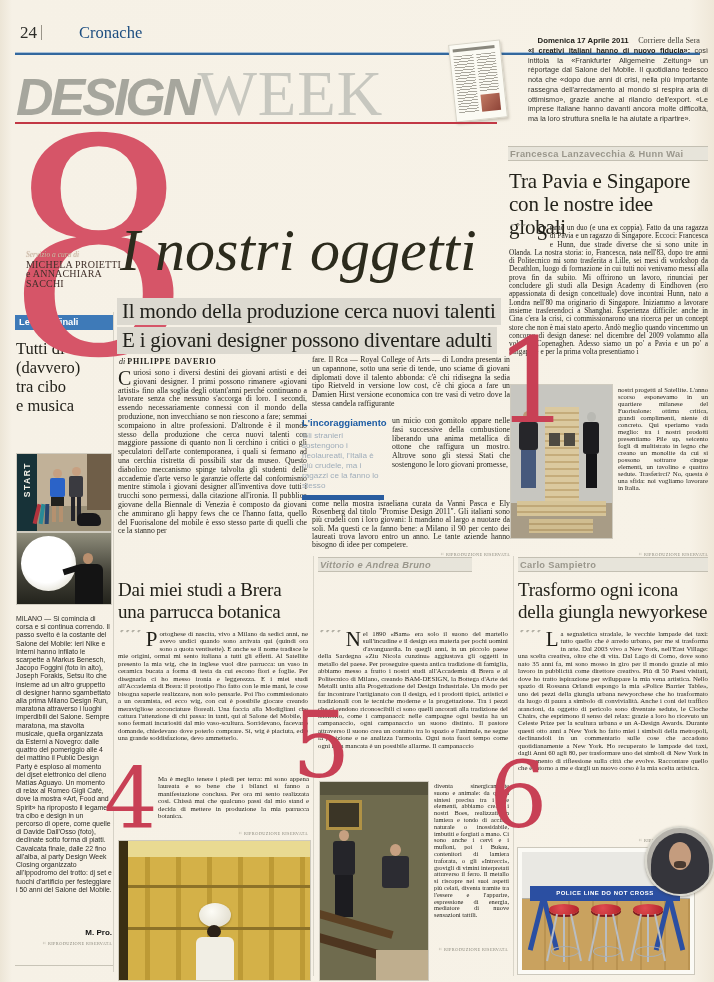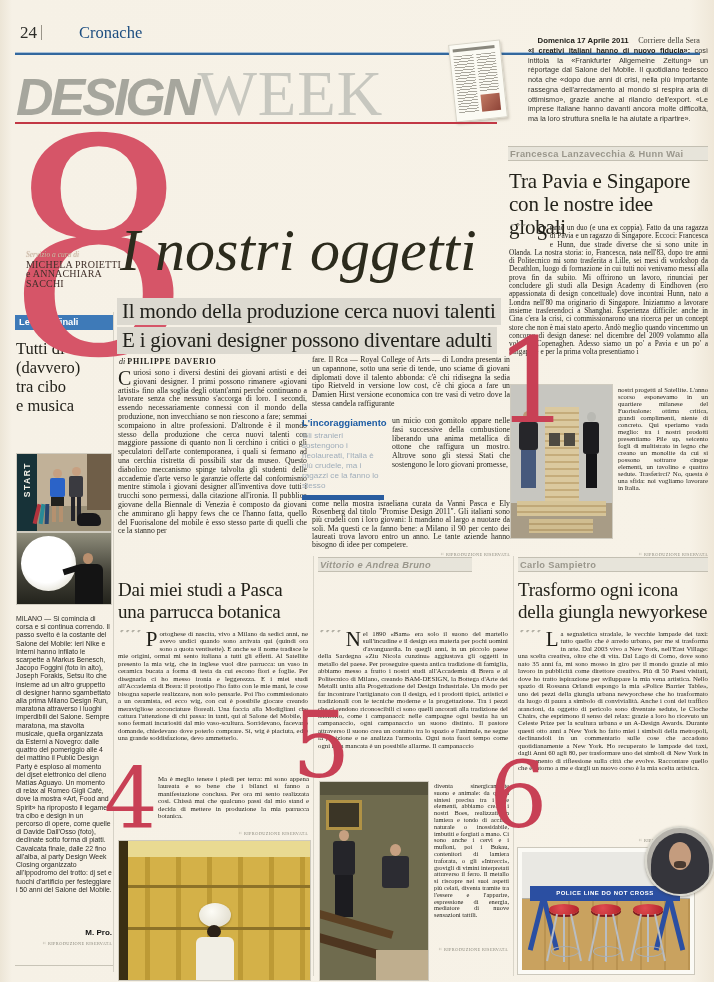--- a/index.html
+++ b/index.html
@@ -334,21 +334,21 @@
     <div class="w-l"></div>
     <div class="slab1"></div>
       <div class="slab2"></div>
   </div>
   <div class="abs fr-b just ovh">nostri progetti al Satellite. L'anno scorso esponevamo in un quartiere milanese del Fuorisalone: ottima critica, grandi complimenti, niente di concreto. Qui speriamo vada meglio: tra i nostri prodotti presentiamo Pile up, seicento fogli di multistrato in legno che creano un monolite da cui si possono sottrarre cinque elementi, un tavolino e quattro sedute. Trasferirci? No, questa è una sfida: noi vogliamo lavorare in Italia.</div>
   <div class="abs microc fr-copy">© RIPRODUZIONE RISERVATA</div>
 
   <div class="abs div1"></div>
   <div class="abs div2"></div>
 
-  <div class="abs atitle ta-title preline">Dai miei studi a Pasca
+  <div class="abs atitle ta-title preline">Dai miei studi a Brera
 una parrucca botanica</div>
   <div class="abs ta-a smalltext just ovh">
     <span class="qg">””</span><span class="dropcap big">P</span><span>ortoghese di nascita, vivo a Milano da sedici anni, ne avevo undici quando sono arrivata qui (quindi ora sono a quota ventisette). E anche se il nome tradisce le mie origini, ormai mi sento italiana a tutti gli effetti. Al Satellite presento la mia wig, che in inglese vuol dire parrucca: un vaso in ceramica bucata a forma di testa da cui escono fiori e foglie. Per disegnarla ci ho messo ironia e leggerezza. E i miei studi all'Accademia di Brera: il prototipo l'ho fatto con le mie mani, le cose bisogna saperle realizzare, non solo pensarle. Poi l'ho commissionato a un ceramista, ed ecco wig, con cui è possibile giocare creando meravigliose acconciature floreali. Una faccia alla Modigliani che cattura l'attenzione di chi passa: in tanti, qui al Salone del Mobile, si sono fermati incuriositi dal mio vaso-scultura. Sorridevano, facevano domande, chiedevano dove poterlo comprare. Sì, wig è piaciuta, ed è una grande soddisfazione, devo ammetterlo.</span>
   </div>
   <div class="abs bignum num4">4</div>
   <div class="abs ta-b smalltext just ovh">Ma è meglio tenere i piedi per terra: mi sono appena laureata e so bene che i bilanci si fanno a manifestazione conclusa. Per ora mi sento realizzata così. Chissà mai che qualcuno passi dal mio stand e decida di mettere in produzione la mia parrucca botanica.</div>
   <div class="abs microc ta-copy">© RIPRODUZIONE RISERVATA</div>
   <div class="abs photo ph-ta">
     <div class="top"></div>
     <div class="sh1"></div>

